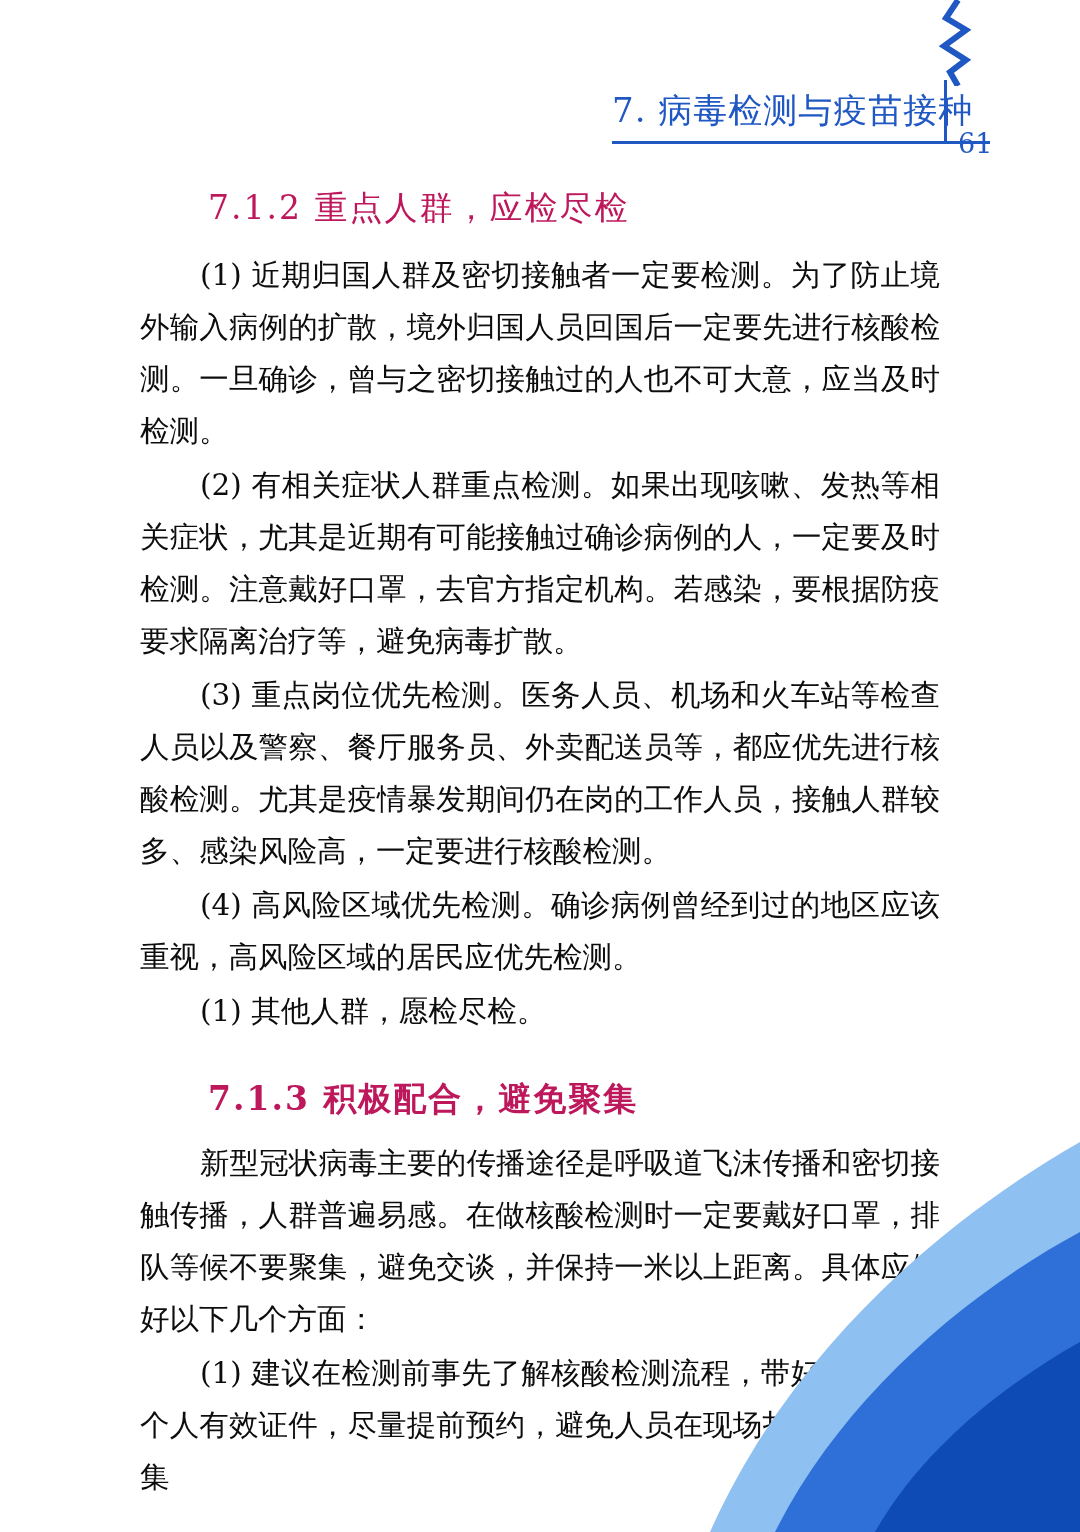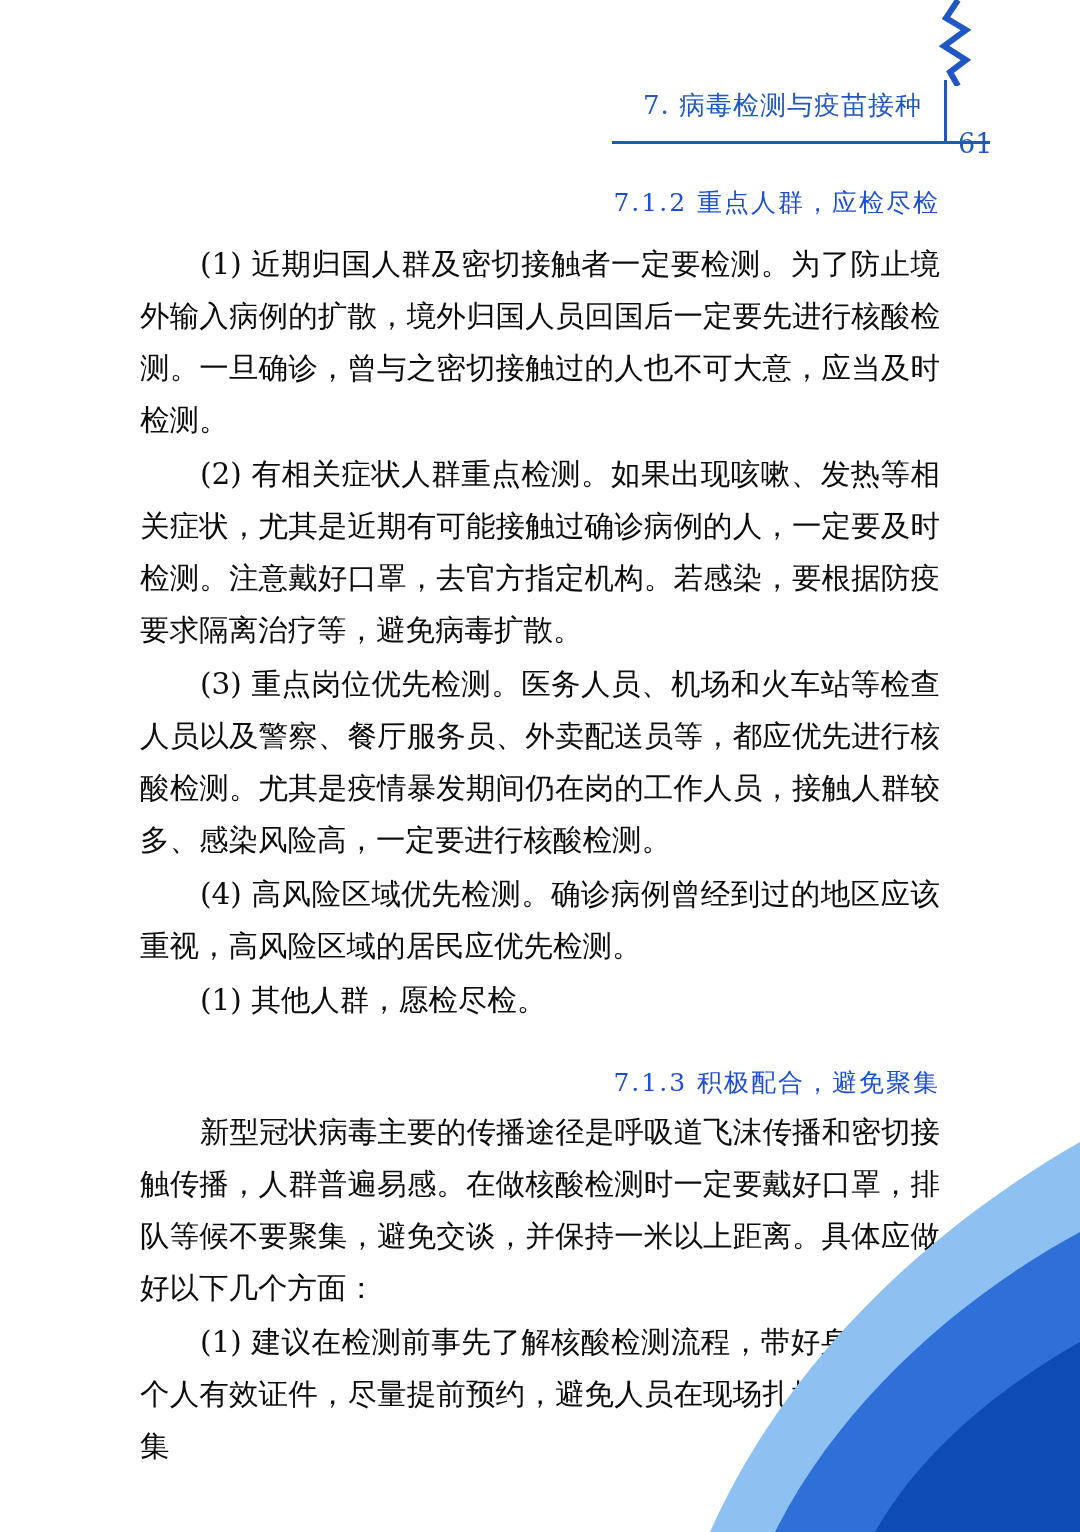--- a/index.html
+++ b/index.html
@@ -38,21 +38,21 @@
     width: 378px;
     height: 3px;
     background: #1f57c3;
   }
   .header-title {
     position: absolute;
     left: 612px;
     top: 88px;
     width: 310px;
     text-align: right;
-    font-size: 26px;
+    font-size: 34px;
     letter-spacing: 1px;
     color: #1f57c3;
     font-family: "DejaVu Serif", "Liberation Serif", serif;
     white-space: nowrap;
   }
   .header-divider {
     position: absolute;
     left: 944px;
     top: 80px;
     width: 3px;
@@ -80,32 +80,32 @@
   .content {
     position: absolute;
     left: 140px;
     top: 186px;
     width: 800px;
   }
 
   h2.section-heading {
     margin: 0 0 18px 0;
     padding: 0;
-    font-size: 25px;
+    font-size: 33px;
     font-weight: normal;
-    color: #1d4ed8;
+    color: #be185d;
     letter-spacing: 2px;
     line-height: 1.35;
     text-indent: 68px;
     font-family: "DejaVu Serif", "Liberation Serif", serif;
-    text-align: right;
   }
   h2.section-heading.second {
     margin-top: 40px;
-    margin-bottom: 6px;
+    margin-bottom: 16px;
+    font-weight: bold;
   }
 
   p.para {
     margin: 0 0 2px 0;
     padding: 0;
     font-size: 29.5px;
     line-height: 52px;
     color: #0d0d0d;
     text-align: justify;
     text-justify: inter-ideograph;

